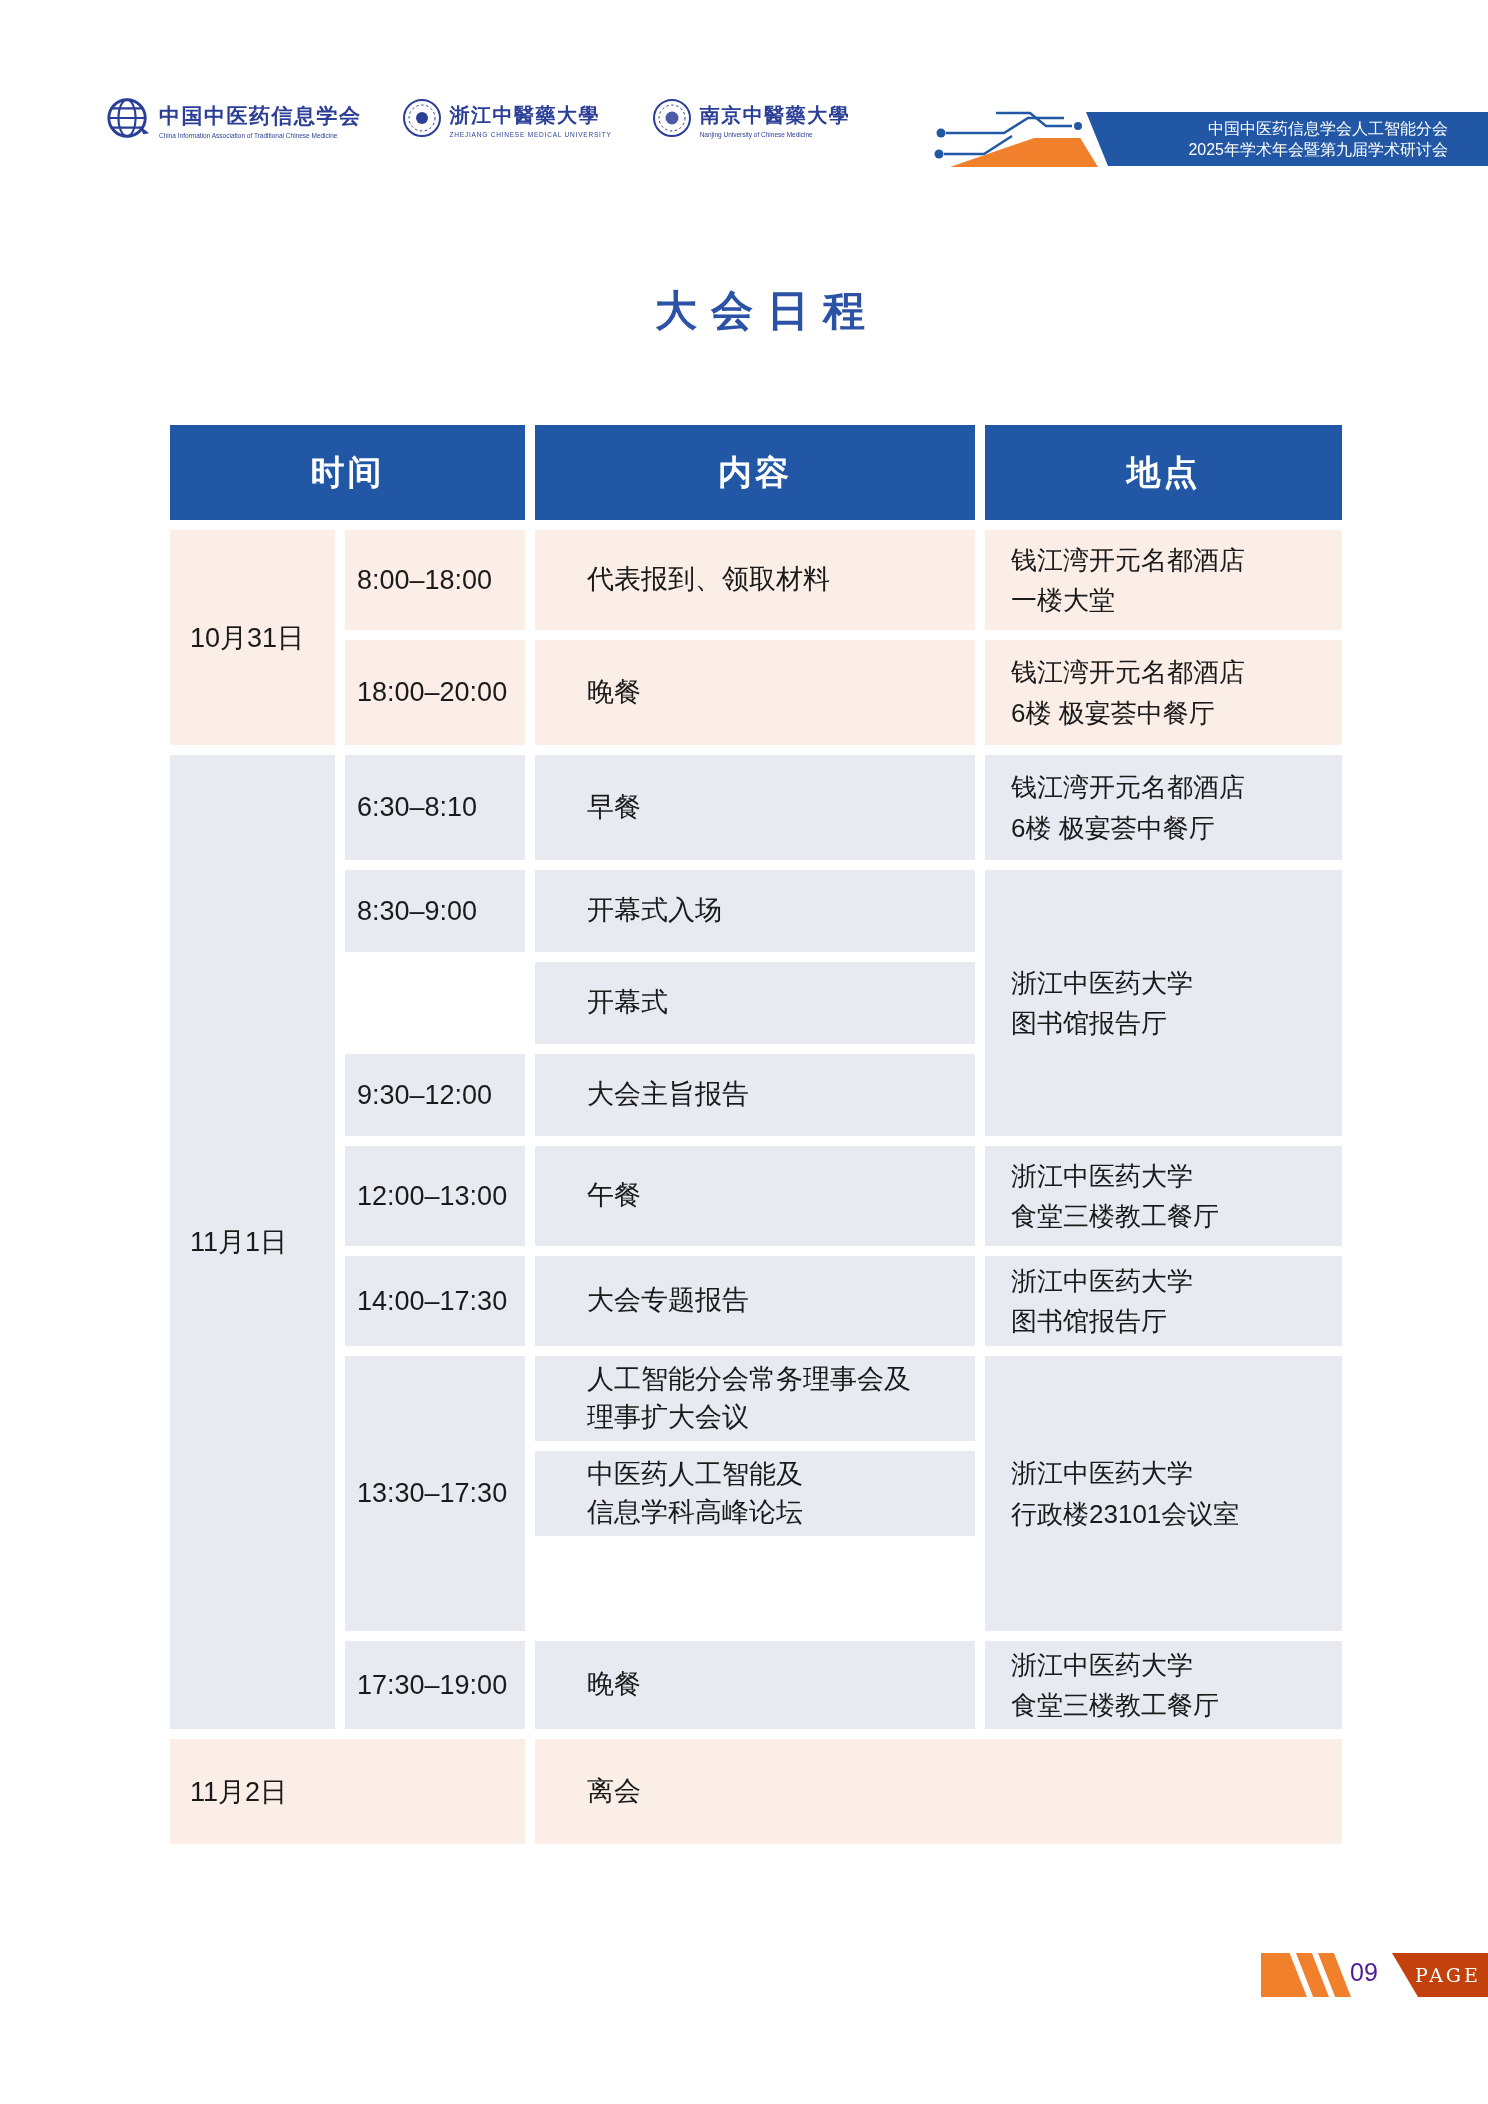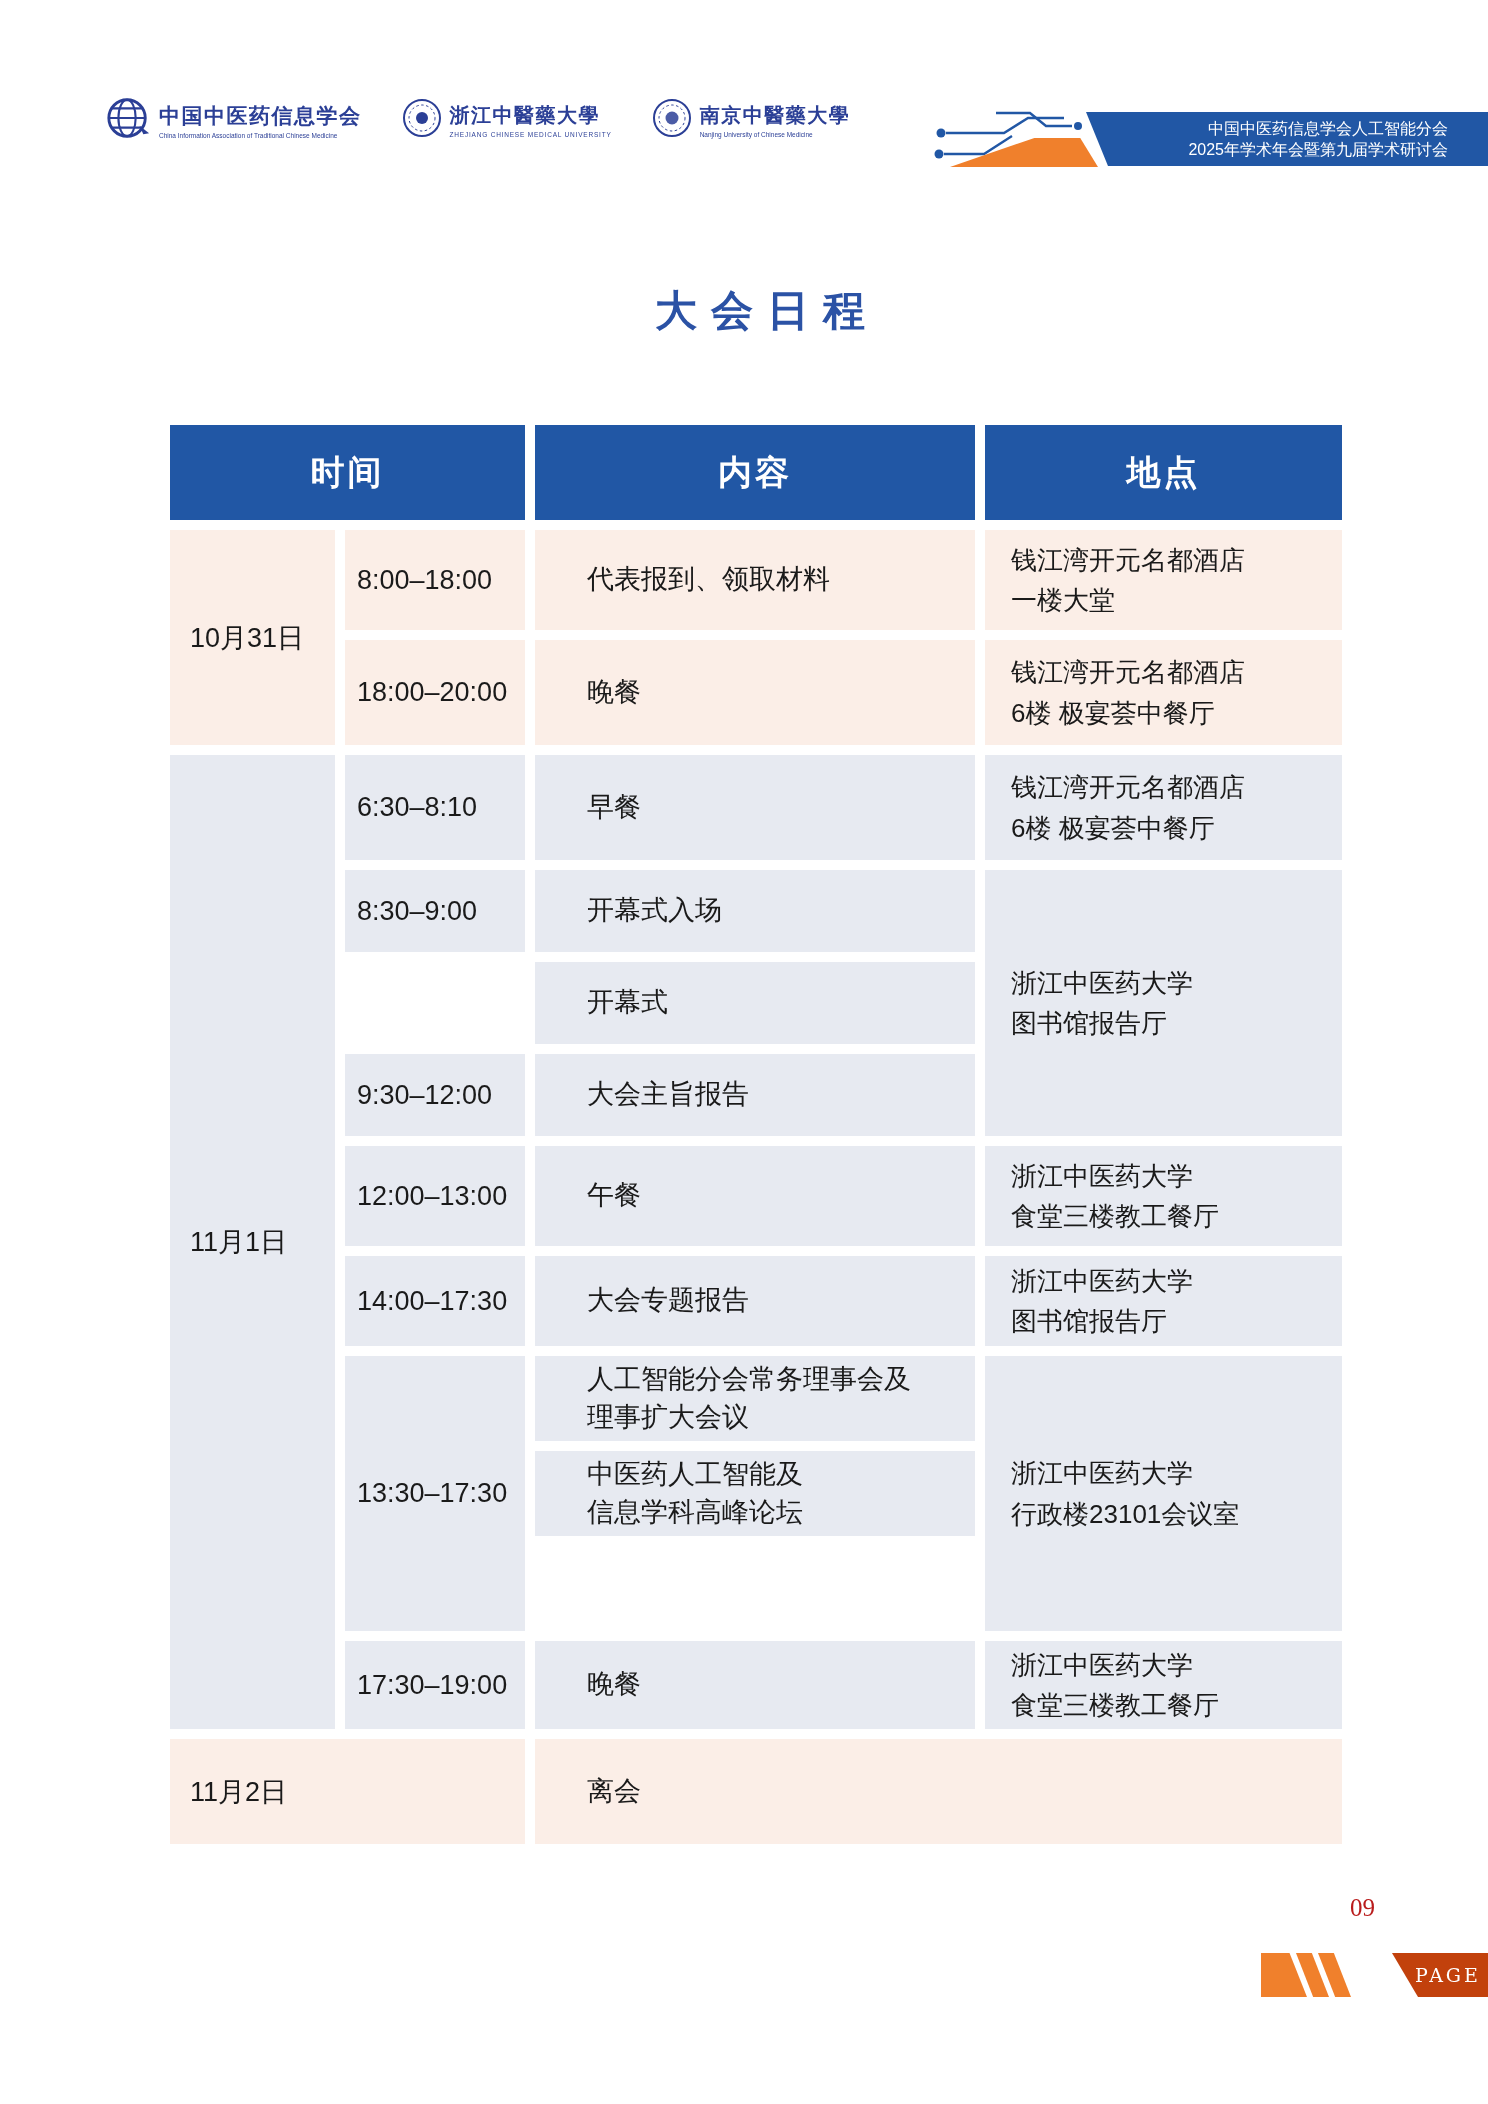--- a/index.html
+++ b/index.html
@@ -58,22 +58,22 @@
 
   
   .foot-solid {
     position:absolute; left:1261px; top:1953px; width:46px; height:44px;
     background:#f0802c; clip-path:polygon(0 0,62% 0,100% 100%,0 100%);
   }
   .foot-stripe { position:absolute; top:1953px; width:33px; height:44px;
     background:#f0802c; clip-path:polygon(0 0,48% 0,100% 100%,52% 100%); }
   .fs1 { left:1296px; } .fs2 { left:1318px; }
   .page-num {
-    position:absolute; left:1350px; top:1894px; font-family:Liberation Serif, serif;
-    font-size:25px; color:#b91c1c;
+    position:absolute; left:1350px; top:1958px; font-family:Liberation Sans, sans-serif;
+    font-size:25px; color:#4c1d95;
   }
   .page-badge {
     position:absolute; left:1392px; top:1953px; width:96px; height:44px;
     background:#c2410c; clip-path:polygon(0 0,100% 0,100% 100%,26px 100%);
     display:flex; align-items:center; justify-content:center; padding-left:16px;
   }
   .page-badge span {
     color:#ffffff; font-family:"DejaVu Serif", serif; font-size:19px; letter-spacing:3px;
   }
 </style>

